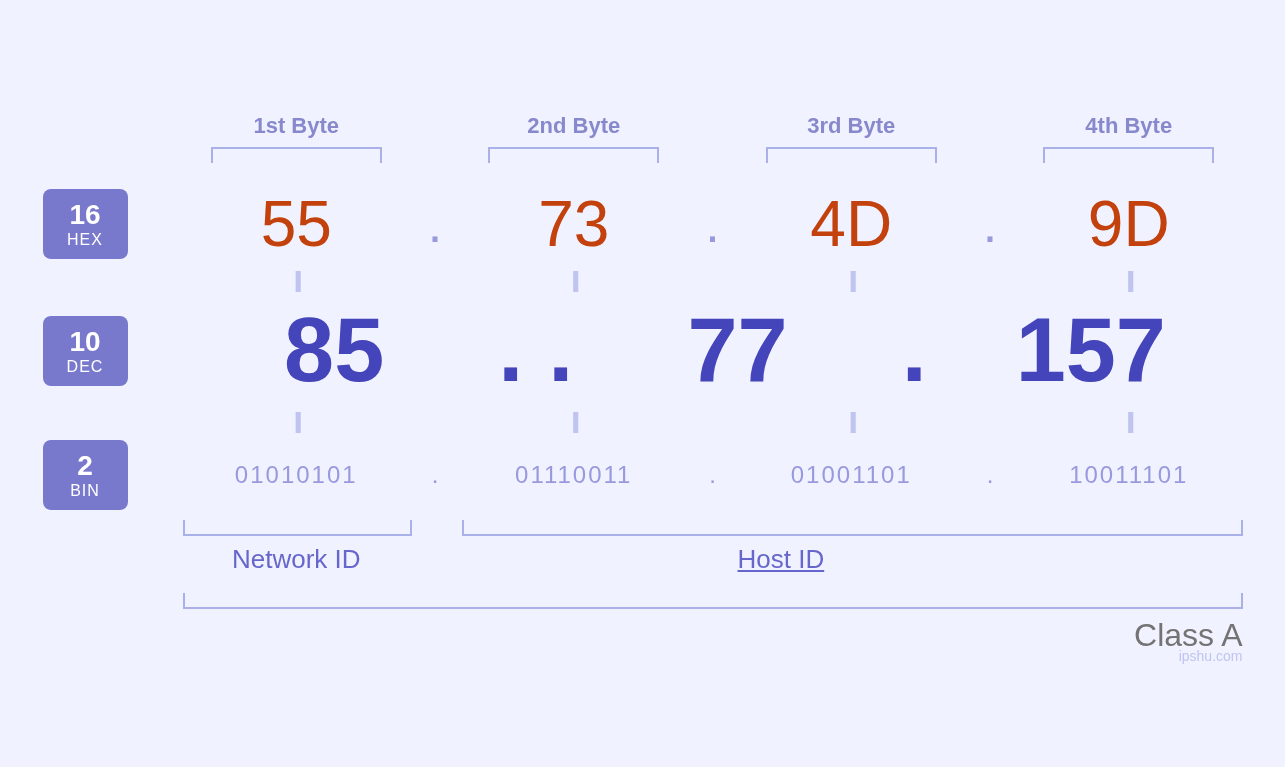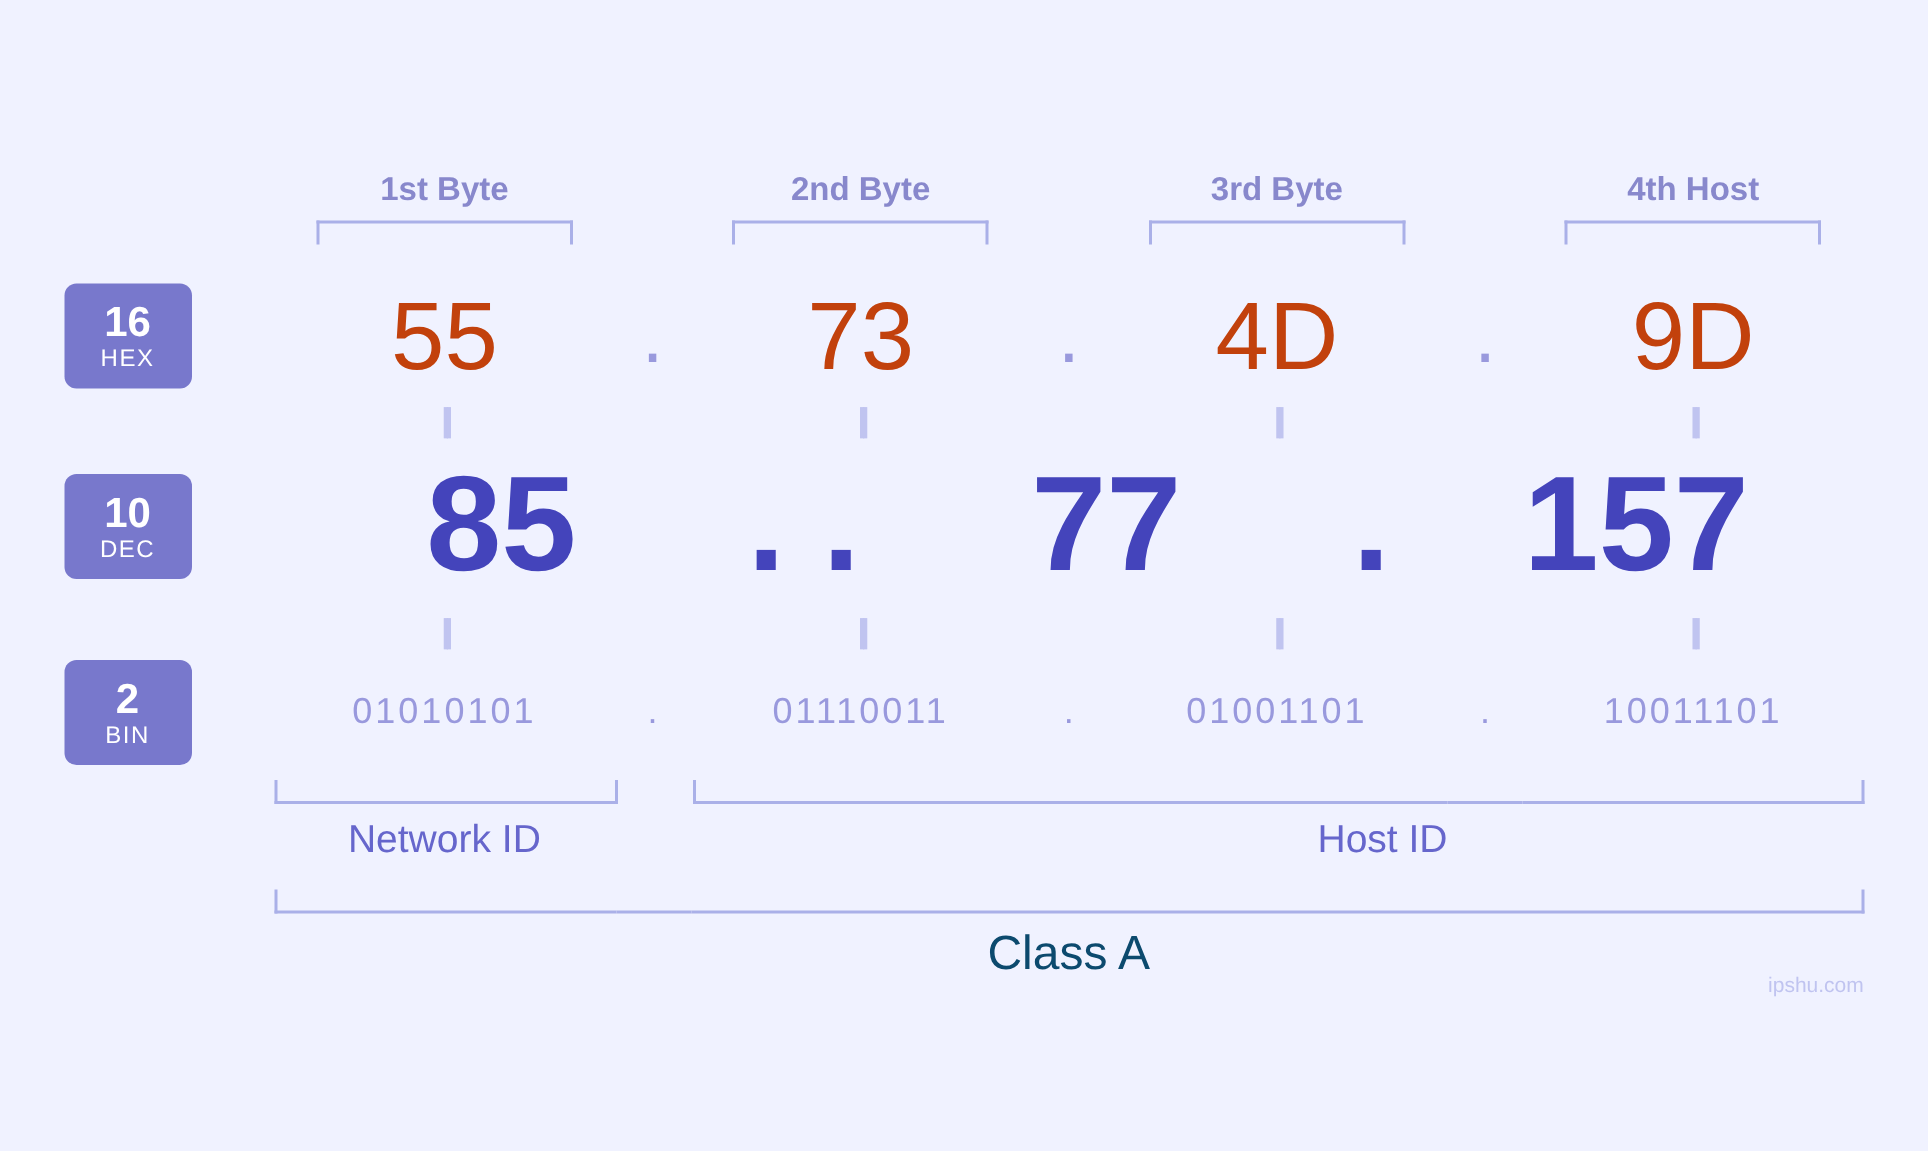--- a/index.html
+++ b/index.html
@@ -165,21 +165,21 @@
 
 <div class="container">
 
   <div class="byte-headers">
     <div class="byte-header">1st Byte</div>
     <div style="width:50px"></div>
     <div class="byte-header">2nd Byte</div>
     <div style="width:50px"></div>
     <div class="byte-header">3rd Byte</div>
     <div style="width:50px"></div>
-    <div class="byte-header">4th Host</div>
+    <div class="byte-header">4th Byte</div>
   </div>
 
   <div class="top-brackets">
     <div class="bracket-cell">
         <div class="bracket-top"></div>
       </div>
     <div style="width:50px"></div>
     <div class="bracket-cell">
         <div class="bracket-top"></div>
       </div>
@@ -332,33 +332,33 @@
     <div style="flex:1; height:16px; border-bottom:2px solid #aab0e8;"></div>
     <div style="width:50px; height:16px; border-bottom:2px solid #aab0e8;"></div>
     <div style="flex:1; height:16px; border-bottom:2px solid #aab0e8; border-right:2px solid #aab0e8;"></div>
   </div>
 
   <div style="display:flex; margin-left:140px; margin-top:8px;">
     <div style="flex:1; text-align:center; color:#6666cc; font-size:26px; font-weight:500;">Network ID</div>
     <div style="width:50px;"></div>
     <div style="flex:1; text-align:center;"></div>
     <div style="width:50px;"></div>
-    <div style="flex:1; text-align:right; color:#6666cc; font-size:26px; font-weight:500;">Host ID</div>
+    <div style="flex:1; text-align:left; color:#6666cc; font-size:26px; font-weight:500;text-decoration:underline;">Host ID</div>
     <div style="width:50px;"></div>
     <div style="flex:1;"></div>
   </div>
 
   <div style="display:flex; margin-left:140px; margin-top:18px;">
     <div style="flex:1; height:16px; border-bottom:2px solid #aab0e8; border-left:2px solid #aab0e8;"></div>
     <div style="width:50px; height:16px; border-bottom:2px solid #aab0e8;"></div>
     <div style="flex:1; height:16px; border-bottom:2px solid #aab0e8;"></div>
     <div style="width:50px; height:16px; border-bottom:2px solid #aab0e8;"></div>
     <div style="flex:1; height:16px; border-bottom:2px solid #aab0e8;"></div>
     <div style="width:50px; height:16px; border-bottom:2px solid #aab0e8;"></div>
     <div style="flex:1; height:16px; border-bottom:2px solid #aab0e8; border-right:2px solid #aab0e8;"></div>
   </div>
 
   <div style="display:flex; margin-left:140px; margin-top:8px;">
-    <div style="flex:1; text-align:center; color:#0c4a6e; font-size:32px; font-weight:500;">Class A</div>
+    <div style="flex:1; text-align:right; color:#737373; font-size:32px; font-weight:500;">Class A</div>
   </div>
 
   <div class="watermark">ipshu.com</div>
 </div>
 
 </body></html>

